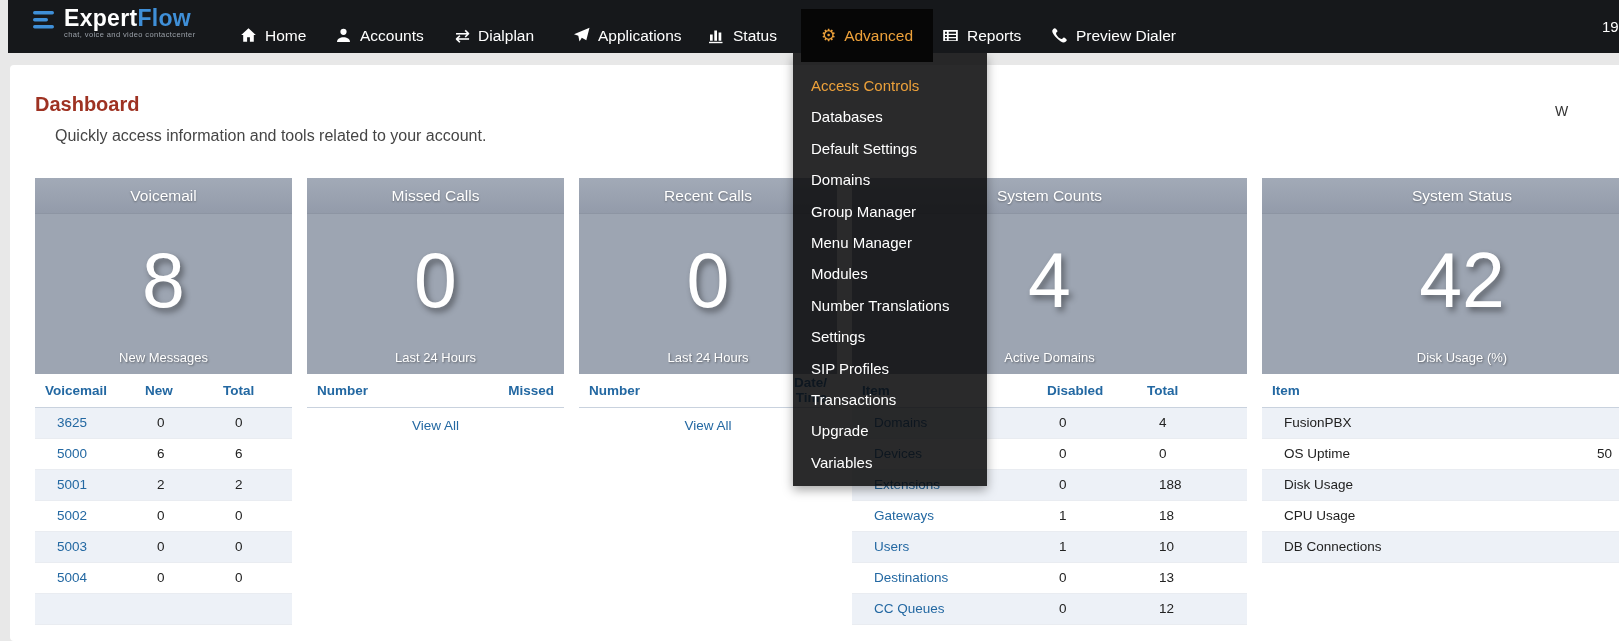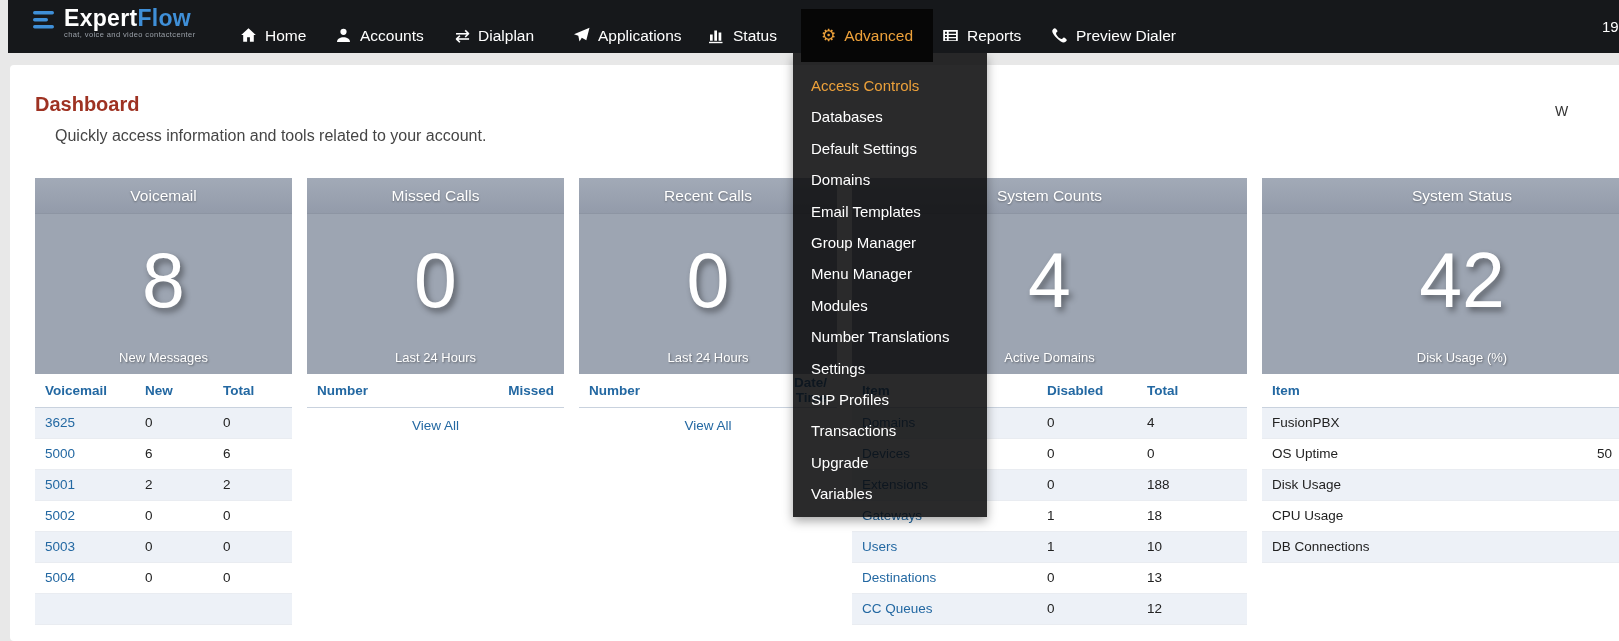--- a/index.html
+++ b/index.html
@@ -79,21 +79,21 @@
   }
 
   
   table.panel-table { width:100%; border-collapse:collapse; font-size:13.5px; table-layout:fixed; }
   .panel-table th {
     color:#2368a2; font-weight:bold; text-align:left;
     height:33px; padding:0 10px; border-bottom:1px solid #c9d2de;
     overflow:hidden;
   }
   .panel-table td {
-    height:31px; padding:0 10px; color:#222;
+    height:31px; padding:0 22px; color:#222;
     border-bottom:1px solid #e9ecf1; overflow:hidden; white-space:nowrap;
   }
   .panel-table tr.odd td { background:#edf1f7; }
   .panel-table .num { }
   .panel-table td.view-all { text-align:center; border-bottom:none; height:36px; }
   .panel-status td:nth-child(2) { padding:0; }
   .hdr-right { text-align:right !important; }
 </style>
 </head>
 <body>
@@ -376,21 +376,20 @@
         </tbody>
     </table>
   </div>
 </div>
 
 <div class="menu">
     <div class="menu-item active">Access Controls</div>
     <div class="menu-item">Databases</div>
     <div class="menu-item">Default Settings</div>
     <div class="menu-item">Domains</div>
-    <div class="menu-item">Email Templates</div>
     <div class="menu-item">Group Manager</div>
     <div class="menu-item">Menu Manager</div>
     <div class="menu-item">Modules</div>
     <div class="menu-item">Number Translations</div>
     <div class="menu-item">Settings</div>
     <div class="menu-item">SIP Profiles</div>
     <div class="menu-item">Transactions</div>
     <div class="menu-item">Upgrade</div>
     <div class="menu-item">Variables</div>
   </div>

